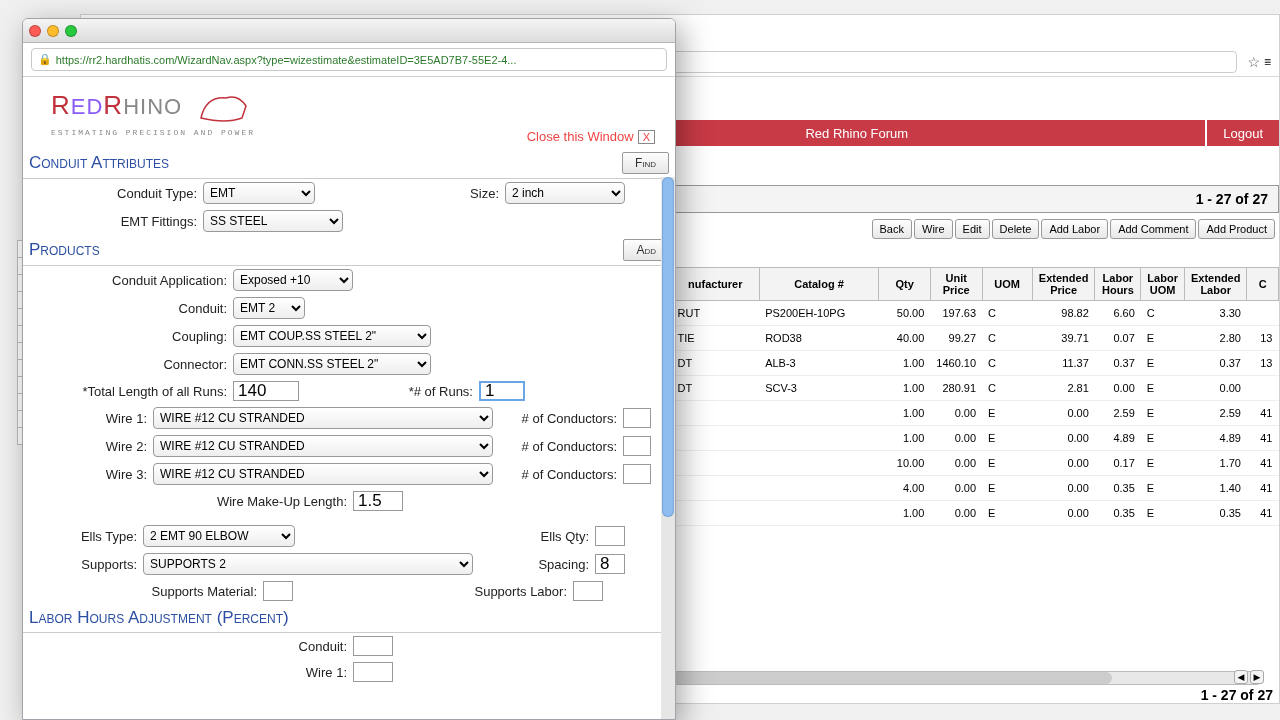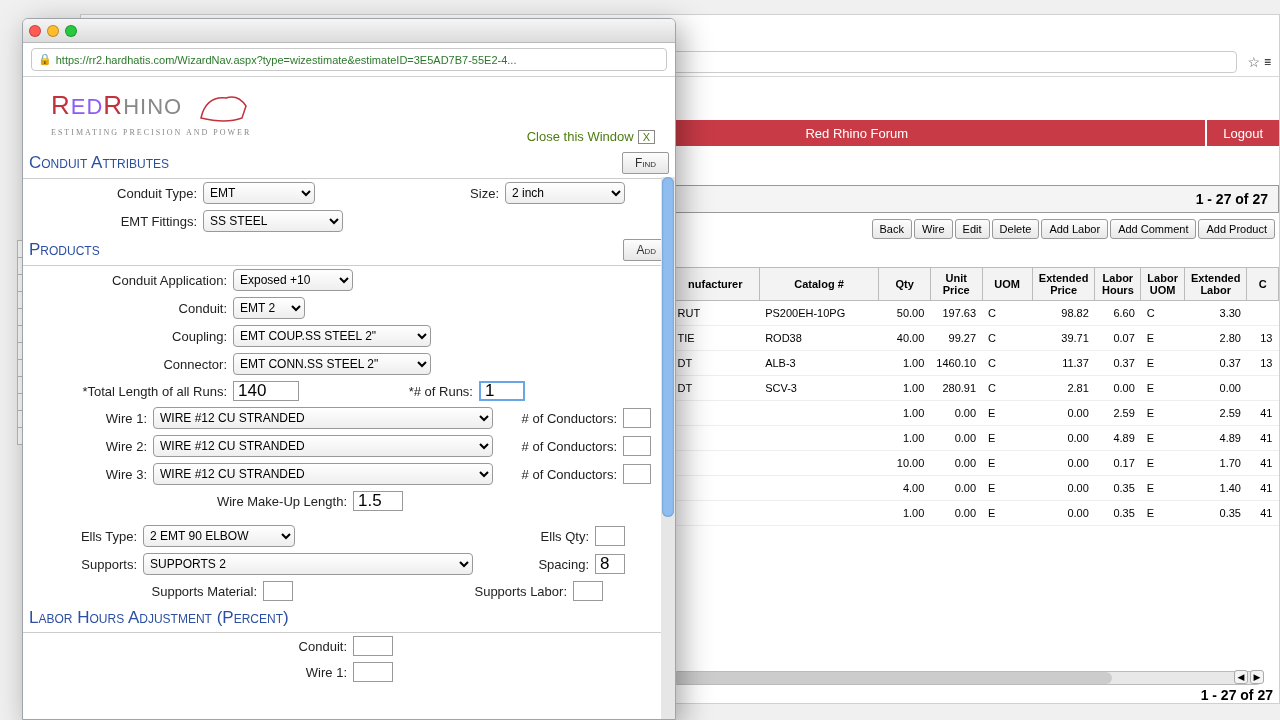--- a/index.html
+++ b/index.html
@@ -41,23 +41,23 @@
 .dot.r{background:#ff5c55;} .dot.y{background:#ffbd2e;} .dot.g{background:#27c93f;}
 .dlg-title-text{ flex:1; text-align:center; margin-left:-140px;}
 .dlg-addr { height:34px; display:flex; align-items:center; padding:0 8px; border-bottom:1px solid #d0d0d0;}
 .dlg-url { flex:1; border:1px solid #c8c8c8; border-radius:4px; font-size:11px; padding:4px 6px; display:flex; align-items:center; color:#555;}
 .lock{ color:#4a8a3f; margin-right:4px; font-size:11px;}
 .grn{ color:#2b7a2b;}
 
 .dlg-body { position:absolute; top:58px; left:0; right:0; bottom:0; overflow:hidden; }
 .dlg-brand { display:flex; align-items:center; justify-content:space-between; padding:4px 20px 4px 28px; }
 .brand-logo { font-family: Georgia, serif; font-size:26px; color:#c2323d; letter-spacing:1px; }
-.brand-logo small{ display:block; font-size:8px; letter-spacing:2px; color:#888; font-family:Liberation Serif, serif;}
+.brand-logo small{ display:block; font-size:8px; letter-spacing:2px; color:#888; font-family:Liberation Mono, monospace;}
 .brand-svg { display:inline-block; vertical-align:middle; margin-left:6px;}
-.close-link { color:#4d7c0f; font-size:13px;margin-top:48px;}
+.close-link { color:#ef4444; font-size:13px;margin-top:48px;}
 .close-link .x { border:1px solid #888; padding:0 4px; margin-left:4px; font-size:11px;}
 
 .section-hdr { font-variant: small-caps; color:#2c4fa3; font-size:17px; padding:4px 6px; display:flex; align-items:center; justify-content:space-between; border-bottom:1px solid #ccc;}
 .section-hdr .sbtn { border:1px solid #999; background:linear-gradient(#fdfdfd,#e6e6e6); padding:3px 12px; font-size:12px; color:#333; border-radius:2px; cursor:pointer;}
 
 .form-row { display:flex; align-items:center; padding:3px 10px; font-size:13px; color:#222;}
 .form-row label { text-align:right; padding-right:6px;}
 select { font-size:12px; padding:2px 2px; border:1px solid #999; border-radius:4px; background:linear-gradient(#fff,#eee); height:22px;}
 input[type=text]{ border:1px solid #999; padding:2px 4px; font-size:17px; height:20px; }
 .scroll-gutter { position:absolute; right:0; top:100px; bottom:0; width:14px; background:#e6e6e6;}

